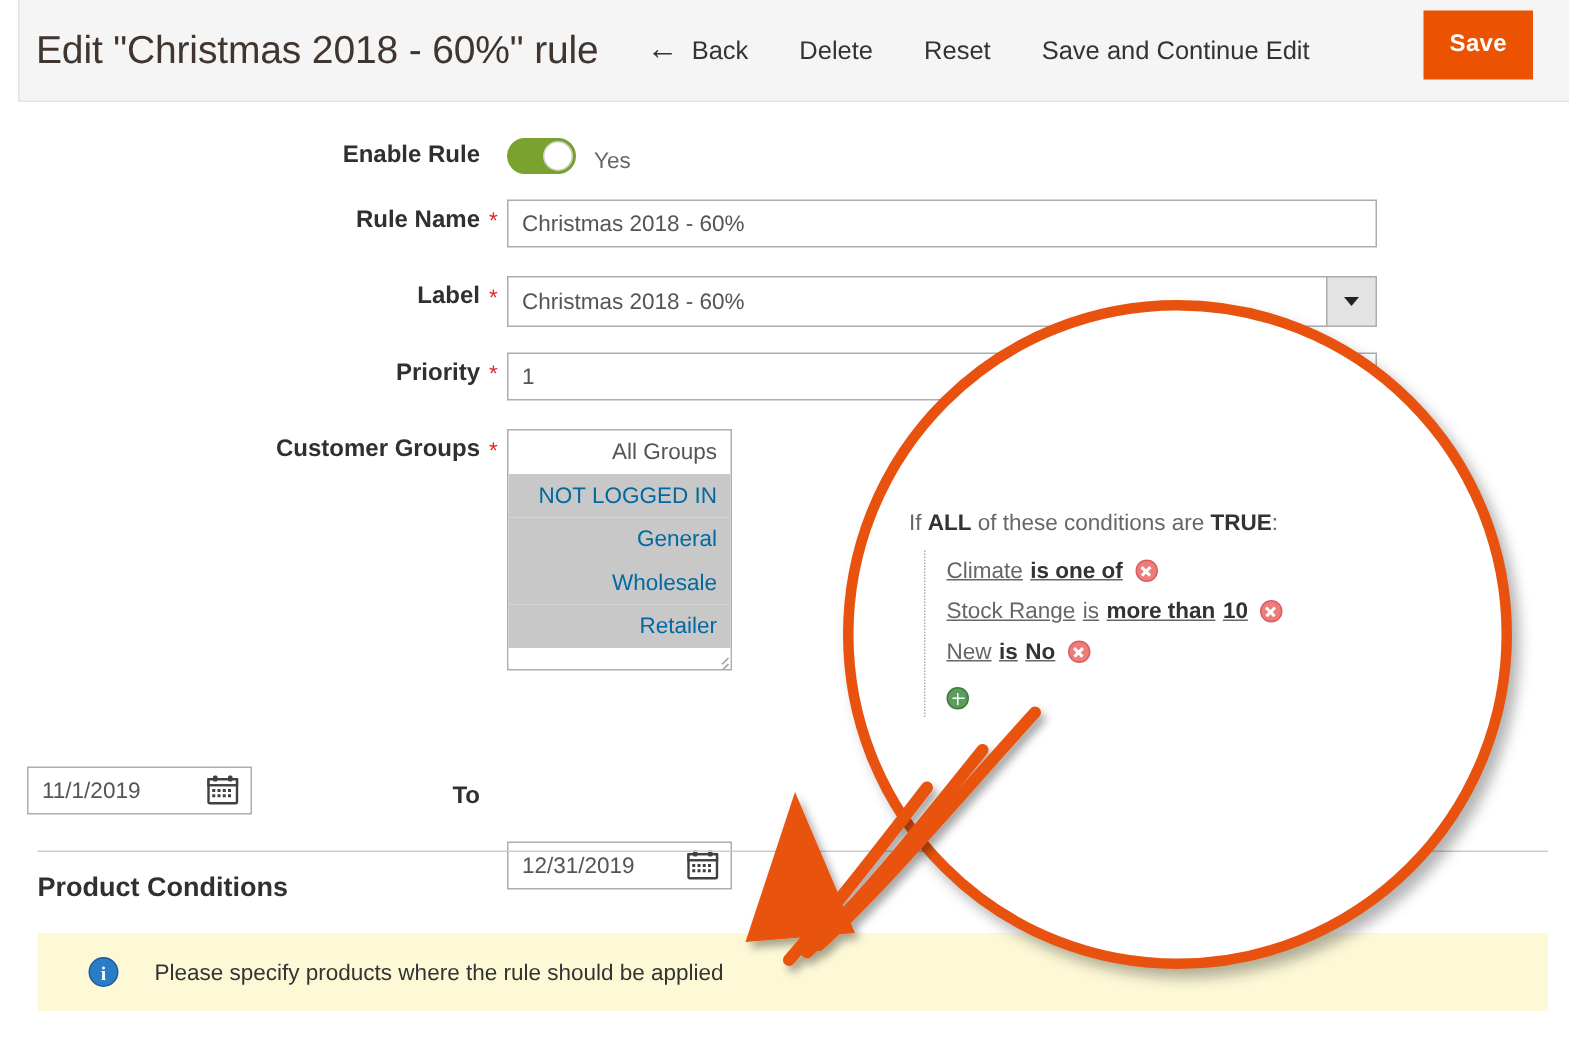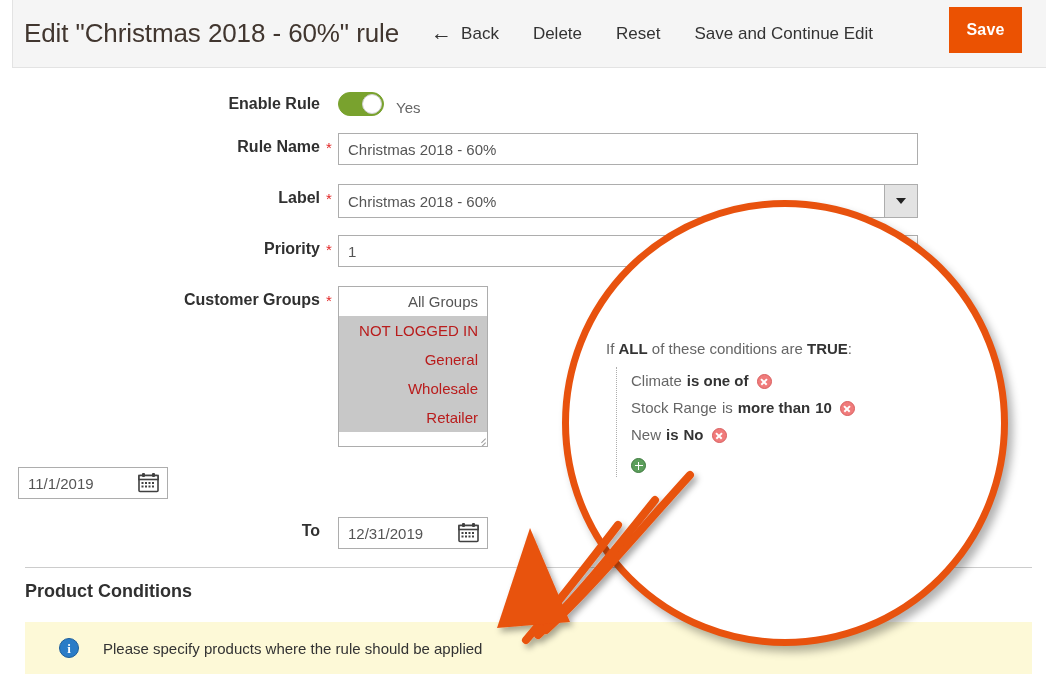--- a/index.html
+++ b/index.html
@@ -219,21 +219,21 @@
     position: relative;
     overflow: hidden;
   }
   .ms-opt {
     padding: 4px 9px;
     line-height: 21px;
     white-space: nowrap;
     cursor: pointer;
     text-align: right;
   }
-  .ms-opt.selected { background: #c8c8c8; color: #b91c1c; }
+  .ms-opt.selected { background: #c8c8c8; color: #0369a1; }
   .ms-filler { height: 14px; background: #ffffff; }
   .ms-resize {
     position: absolute;
     right: 1px;
     bottom: 1px;
     width: 12px;
     height: 12px;
     cursor: nwse-resize;
   }
   .ms-resize:before, .ms-resize:after {
@@ -248,20 +248,21 @@
 
   
   .date-field {
     display: flex;
     width: 150px;
     height: 32px;
     border: 1px solid #adadad;
     background: #fff;
     box-sizing: border-box;
     align-items: center;
+    margin-top: 44px;
   }
   .date-field .dv {
     flex: 1;
     font-size: 15px;
     color: #555;
     padding-left: 9px;
   }
   .cal-icon {
     width: 26px;
     height: 22px;
@@ -357,22 +358,23 @@
     margin-left: 10px;
     border-left: 1px dotted #adadad;
     padding-left: 0px;
   }
   .cond-row {
     font-size: 15px;
     color: #666666;
     padding: 5px 0 5px 14px;
     white-space: nowrap;
     display: flex;
-    align-items: flex-end;
+    align-items: center;
     gap: 5px;
+    text-decoration: underline;
   }
   .cond-row b { color: #333333; }
   .cond-row .val { color: #333333; font-weight: bold; }
   .del-icon {
     display: inline-block;
     width: 15px; height: 15px;
     border-radius: 50%;
     background: #f07b7b;
     border: 1px solid #d95f5f;
     position: relative;

